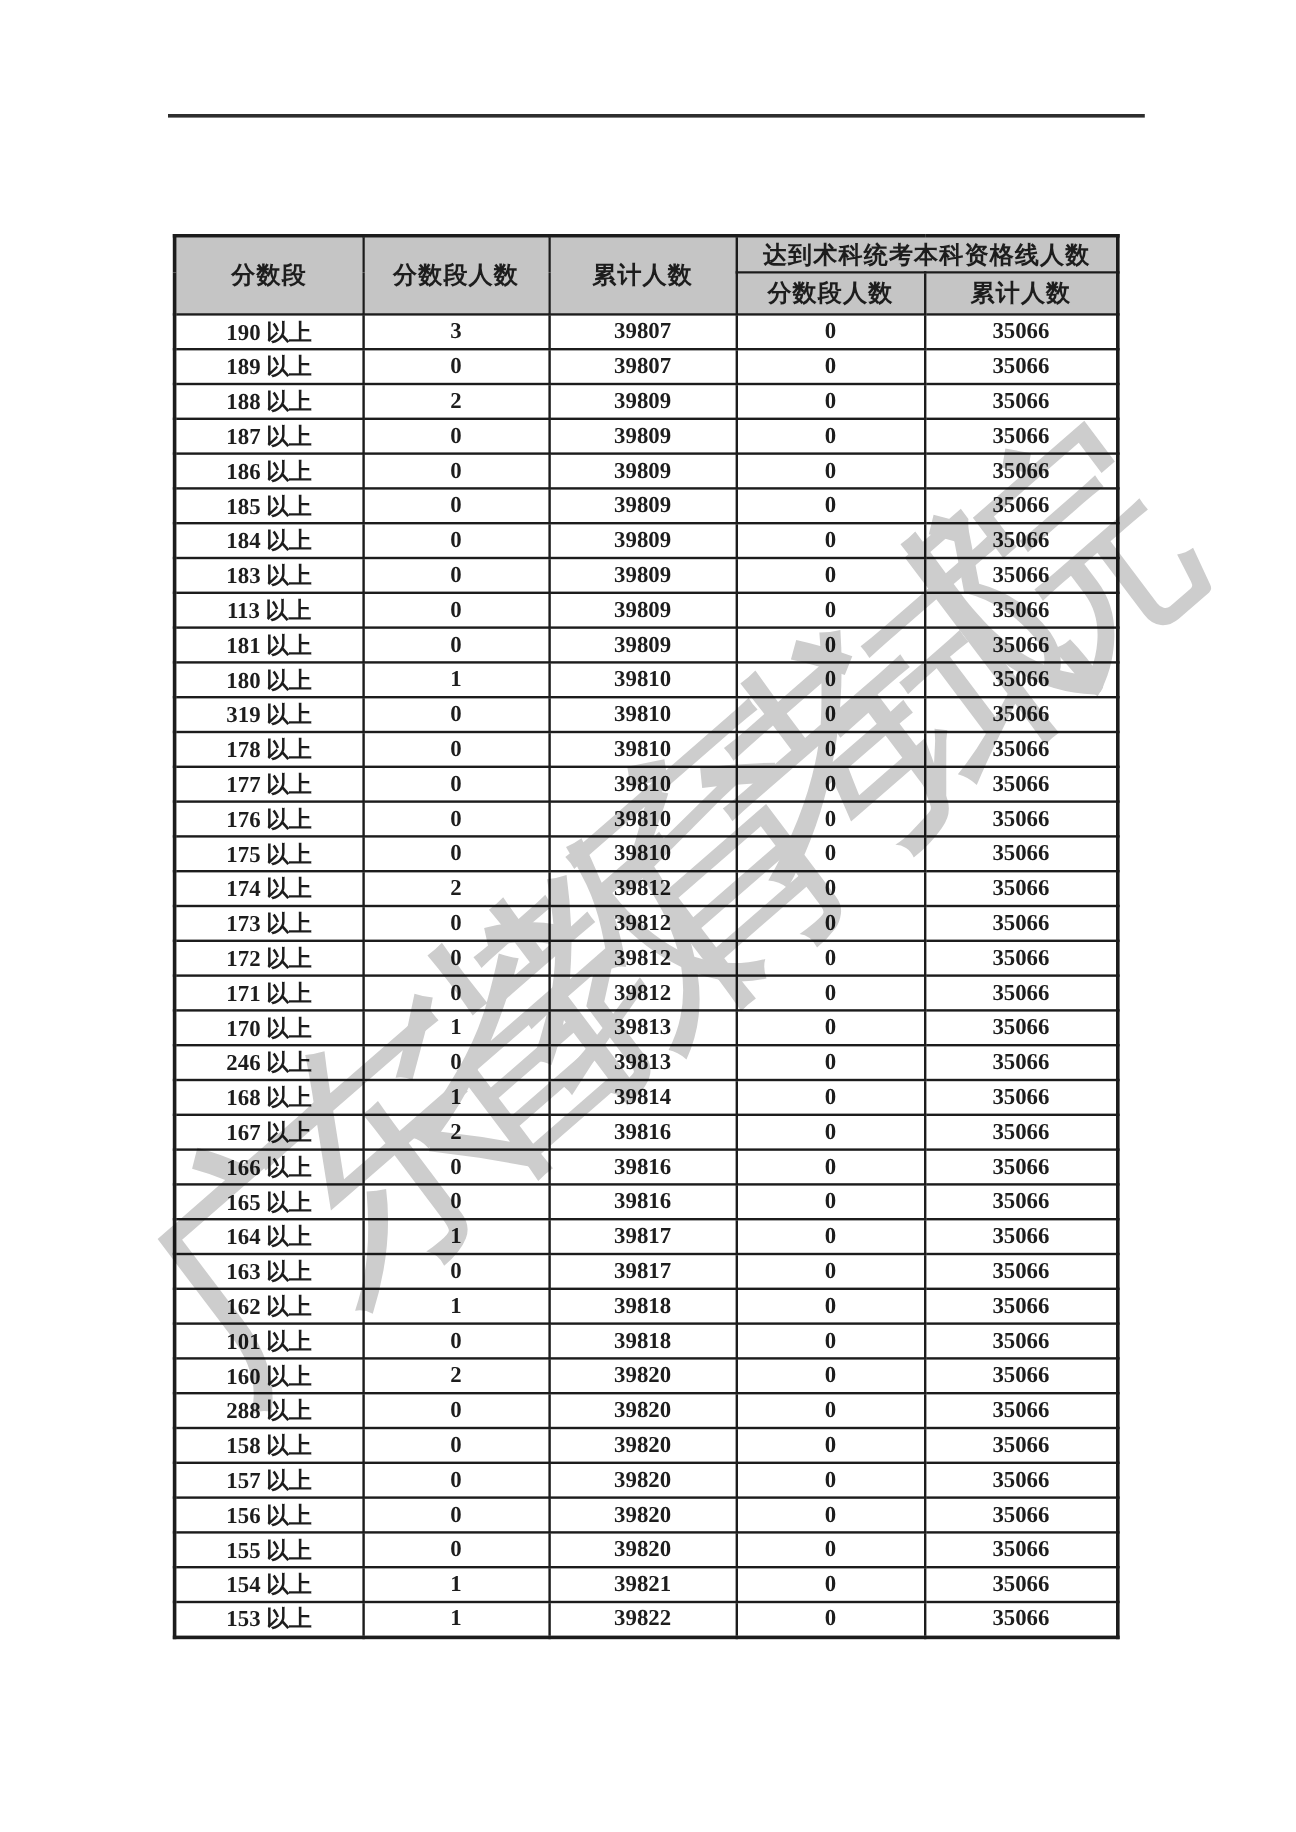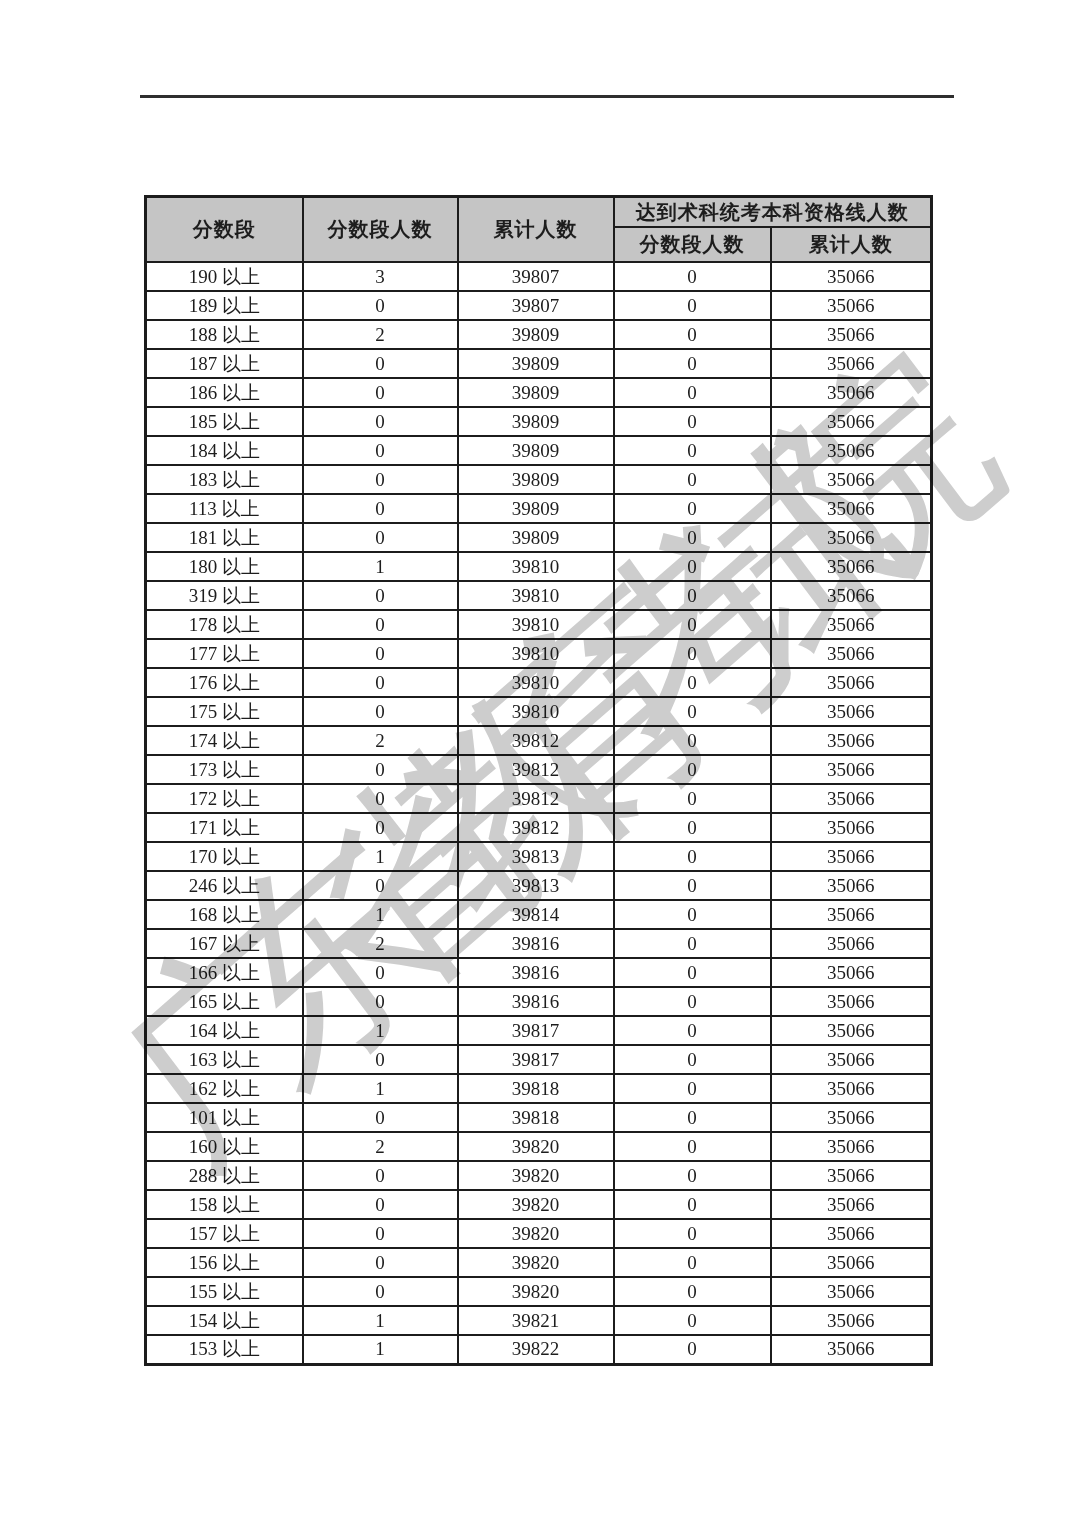--- a/index.html
+++ b/index.html
@@ -39,21 +39,21 @@
   }
   table.score-table th {
     background: var(--header_bg, #c5c5c5);
     font-size: 20px;
     font-weight: 700;
     letter-spacing: 1px;
     font-family: "Liberation Serif", "DejaVu Serif", serif;
   }
   th.group-th { height: 28px; margin-top: 16px; }
   th.sub-th   { height: 33px; }
-  table.score-table tbody tr { height: 29px; }
+  table.score-table tbody tr { height: 29px; font-weight: bold; }
   table.score-table td {
     font-size: 19px;
     background: #ffffff;
   }
   .watermark {
     position: absolute;
     left: -78px;
     top: 668px;
     width: 1200px;
     height: 240px;

